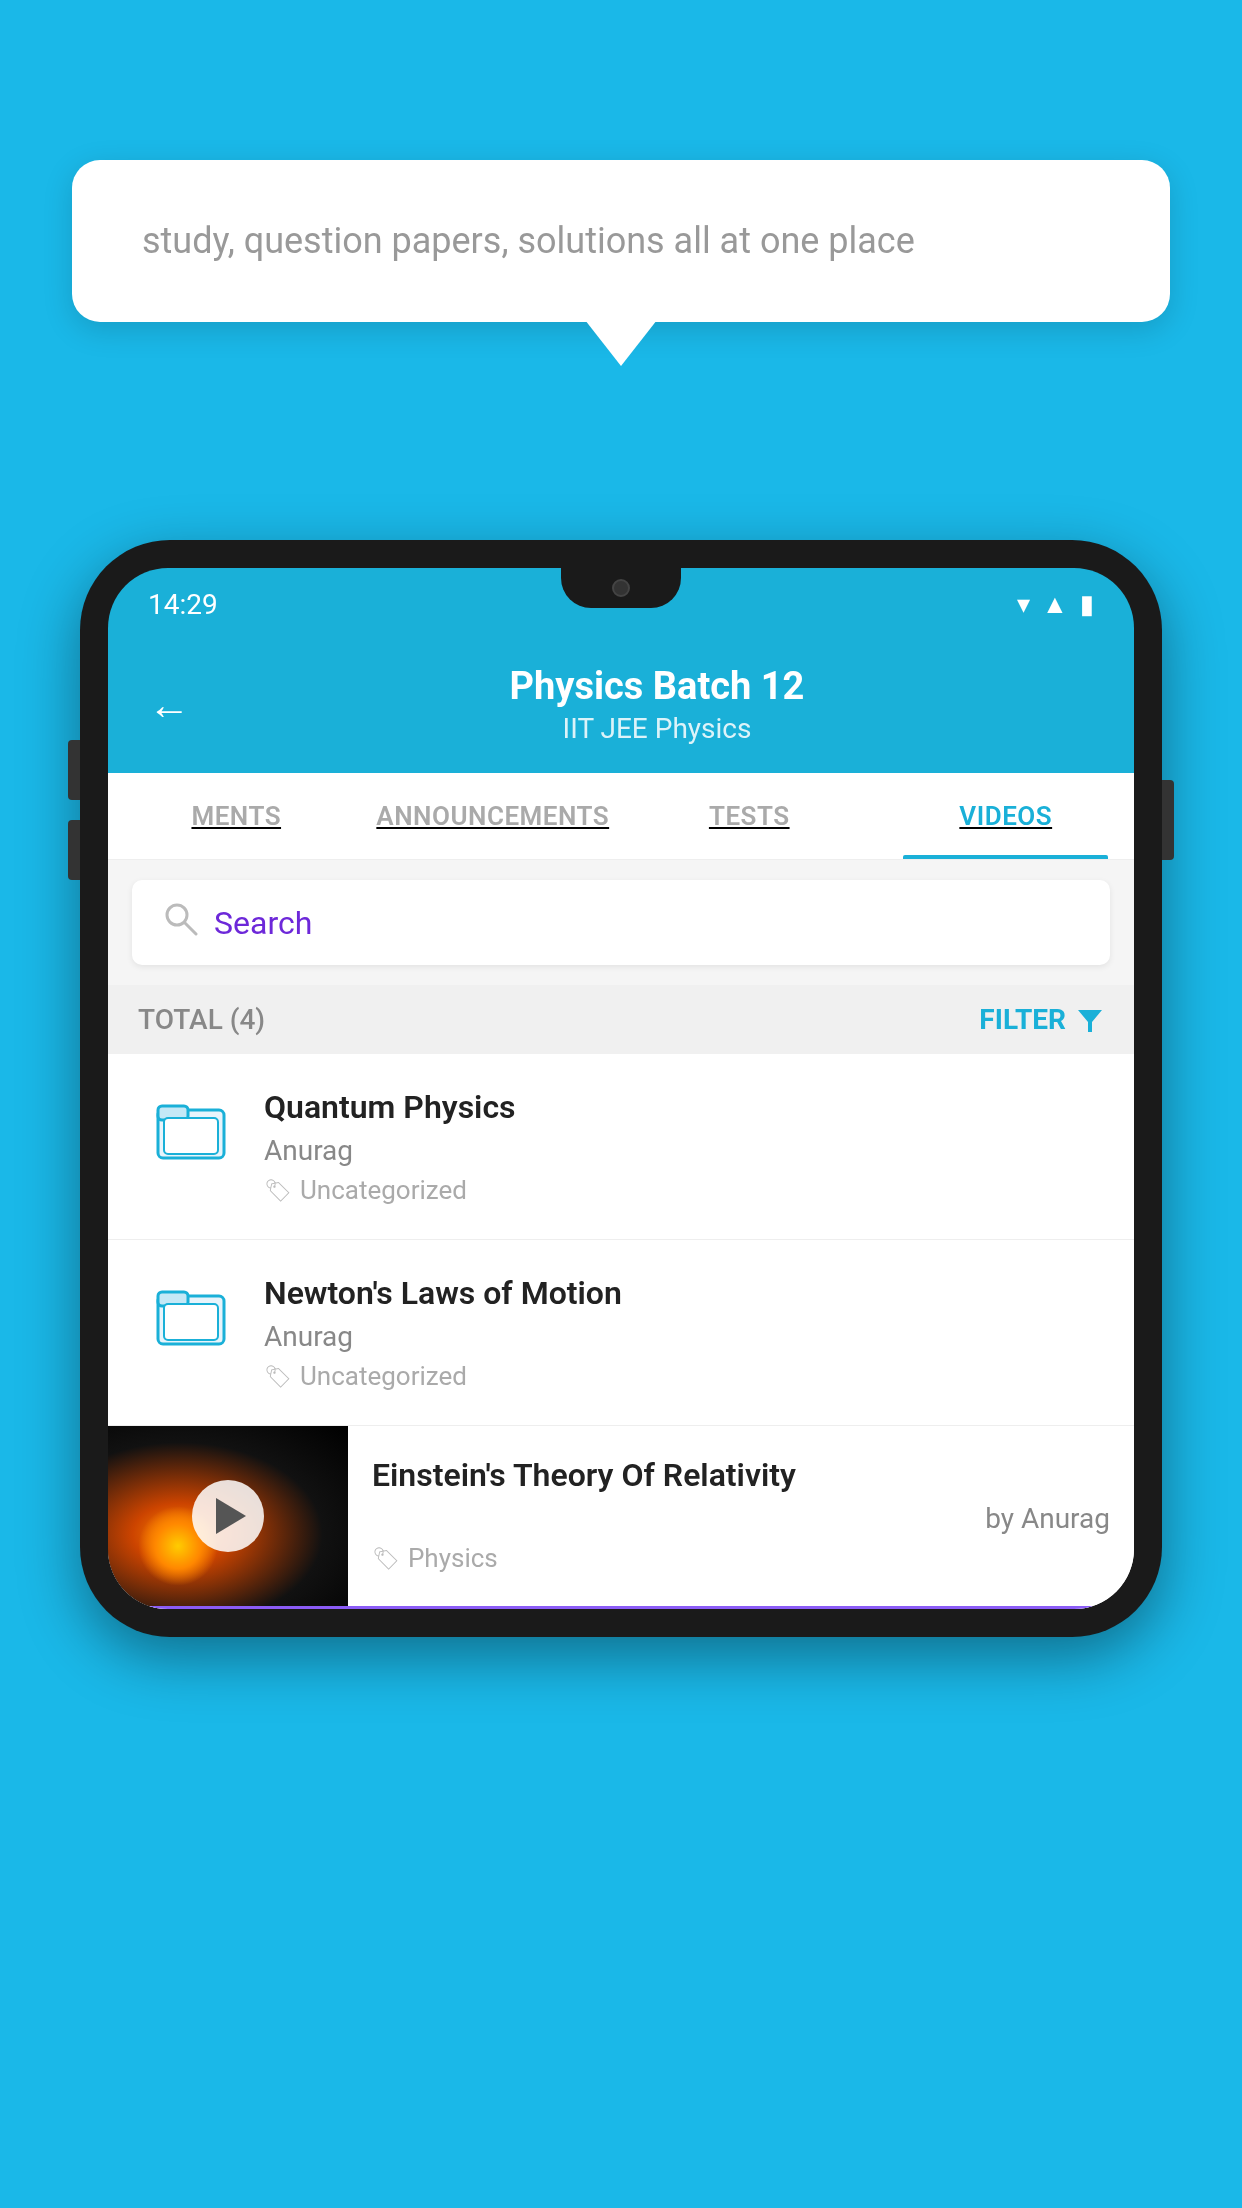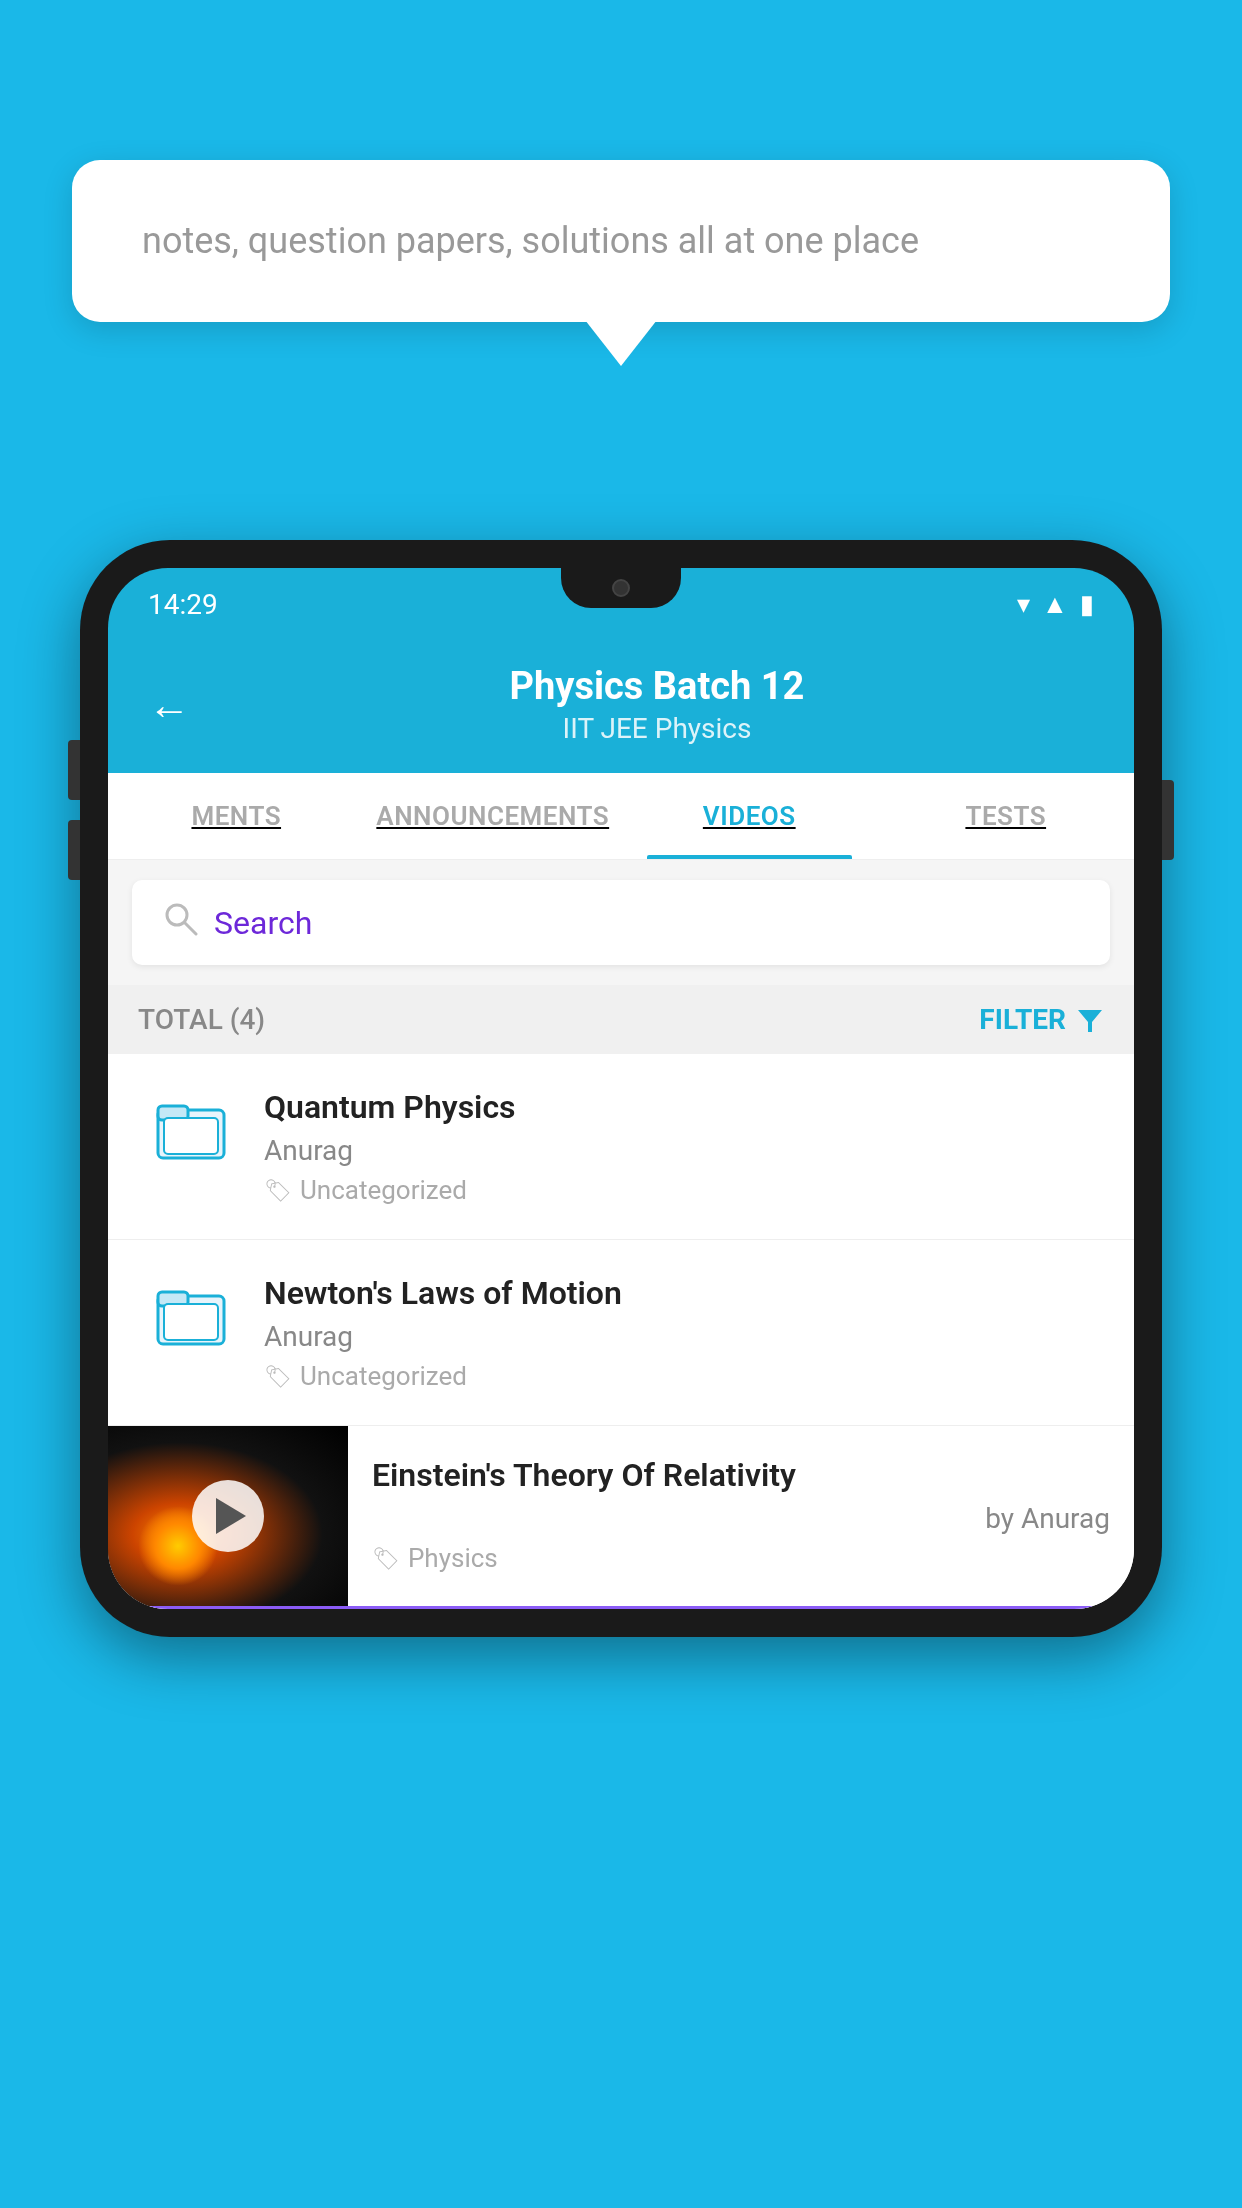--- a/index.html
+++ b/index.html
@@ -422,21 +422,21 @@
       width: 12px;
       height: 80px;
       background: #333;
       border-radius: 0 4px 4px 0;
     }
   </style>
 </head>
 <body>
 
 <div class="speech-bubble">
-  <div class="bubble-subtitle">notes, question papers, solutions all at one place</div>
+  <div class="bubble-subtitle">study, question papers, solutions all at one place</div>
 </div>
 
 <div class="phone-wrap">
   <div class="phone-outer">
 
     <div class="phone-btn-vol"></div>
     <div class="phone-btn-vol2"></div>
     <div class="phone-btn-power"></div>
 
     <div class="phone-status-bar">
@@ -455,22 +455,22 @@
       <div class="back-arrow">←</div>
       <div class="header-center">
         <div class="header-title">Physics Batch 12</div>
         <div class="header-subtitle">IIT JEE   Physics</div>
       </div>
     </div>
 
     <div class="tab-bar">
       <div class="tab-item">MENTS</div>
       <div class="tab-item">ANNOUNCEMENTS</div>
+      <div class="tab-item">TESTS</div>
       <div class="tab-item active">VIDEOS</div>
-      <div class="tab-item">TESTS</div>
     </div>
 
     <div class="phone-screen">
 
       <div class="search-bar">
         <div class="search-icon-wrap">
           <svg width="36" height="36" viewBox="0 0 36 36" fill="none">
             <circle cx="15" cy="15" r="10" stroke="#bbb" stroke-width="3" fill="none"></circle>
             <line x1="23" y1="23" x2="34" y2="34" stroke="#bbb" stroke-width="3" stroke-linecap="round"></line>
           </svg>

